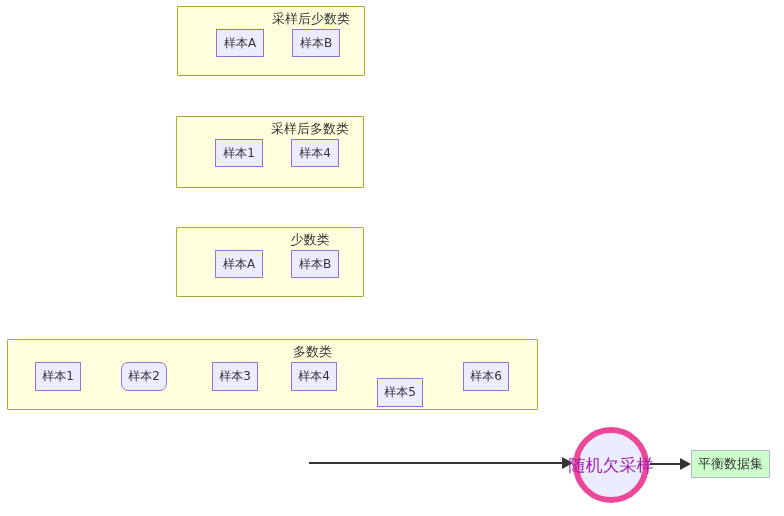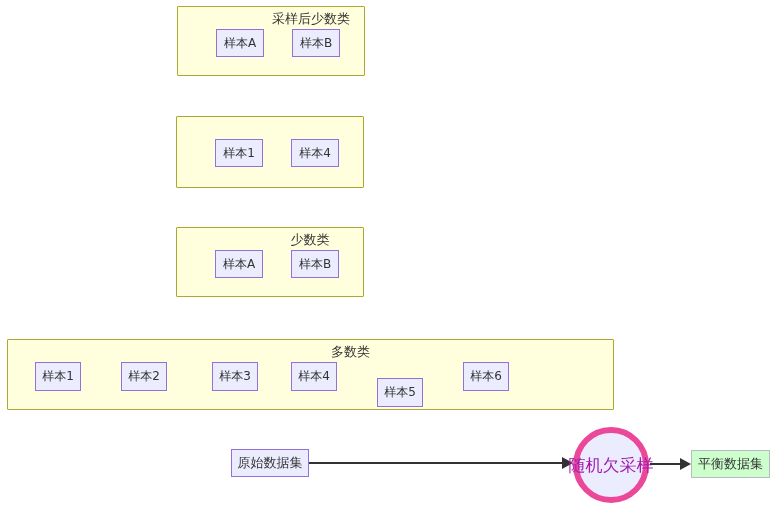--- a/index.html
+++ b/index.html
@@ -87,28 +87,28 @@
     width: 0;
     height: 0;
     border-top: 6px solid transparent;
     border-bottom: 6px solid transparent;
     border-left: 11px solid #333333;
   }
   
   #g0 { left: 177px; top: 6px;   width: 188px; height: 70px; }
   #g1 { left: 176px; top: 116px; width: 188px; height: 72px; }
   #g2 { left: 176px; top: 227px; width: 188px; height: 70px; }
-  #g3 { left: 7px;   top: 339px; width: 607px; height: 71px; }
+  #g3 { left: 7px;   top: 339px; width: 531px; height: 71px; }
   
   .n-left  { left: 38px;  top: 22px; width: 48px; height: 28px; }
   .n-right { left: 114px; top: 22px; width: 48px; height: 28px; }
   
   .n-w { top: 22px; width: 46px; height: 29px; }
   #g3n0 { left: 27px; }
-  #g3n1 { left: 113px; }
+  #g3n1 { left: 113px; border-radius: 7px; }
   #g3n2 { left: 204px; }
   #g3n3 { left: 283px; }
   #g3n4 { left: 369px; margin-top: 16px; }
   #g3n5 { left: 455px; }
   
   #source-node { left: 231px; top: 449px; width: 78px; height: 28px; }
   #result-node { left: 691px; top: 450px; width: 79px; height: 28px; }
   #edge1-line { left: 309px; top: 462px; width: 254px; }
   #edge1-head { left: 562px; top: 457px; }
   #edge2-line { left: 650px; top: 463px; width: 31px; }
@@ -119,41 +119,41 @@
 
 <div class="canvas">
 
   <div class="group" id="g0">
     <div class="group-title">采样后少数类</div>
     <div class="node n-left">样本A</div>
     <div class="node n-right">样本B</div>
   </div>
 
   <div class="group" id="g1">
+    <div class="group-title">采样后多数类</div>
     <div class="node n-left">样本1</div>
     <div class="node n-right">样本4</div>
   </div>
 
   <div class="group" id="g2">
     <div class="group-title">少数类</div>
     <div class="node n-left">样本A</div>
     <div class="node n-right">样本B</div>
   </div>
 
   <div class="group" id="g3">
     <div class="group-title">多数类</div>
     <div class="node n-w" id="g3n0">样本1</div>
     <div class="node n-w" id="g3n1">样本2</div>
     <div class="node n-w" id="g3n2">样本3</div>
     <div class="node n-w" id="g3n3">样本4</div>
     <div class="node n-w" id="g3n4">样本5</div>
     <div class="node n-w" id="g3n5">样本6</div>
   </div>
 
-  <div class="flow-node" id="source-node">原始数据集</div>
 
   <div class="edge-line" id="edge1-line"></div>
   <div class="arrow-head" id="edge1-head"></div>
 
   <div class="process-circle">随机欠采样</div>
 
   <div class="edge-line" id="edge2-line"></div>
   <div class="arrow-head" id="edge2-head"></div>
 
   <div class="flow-node result" id="result-node">平衡数据集</div>

